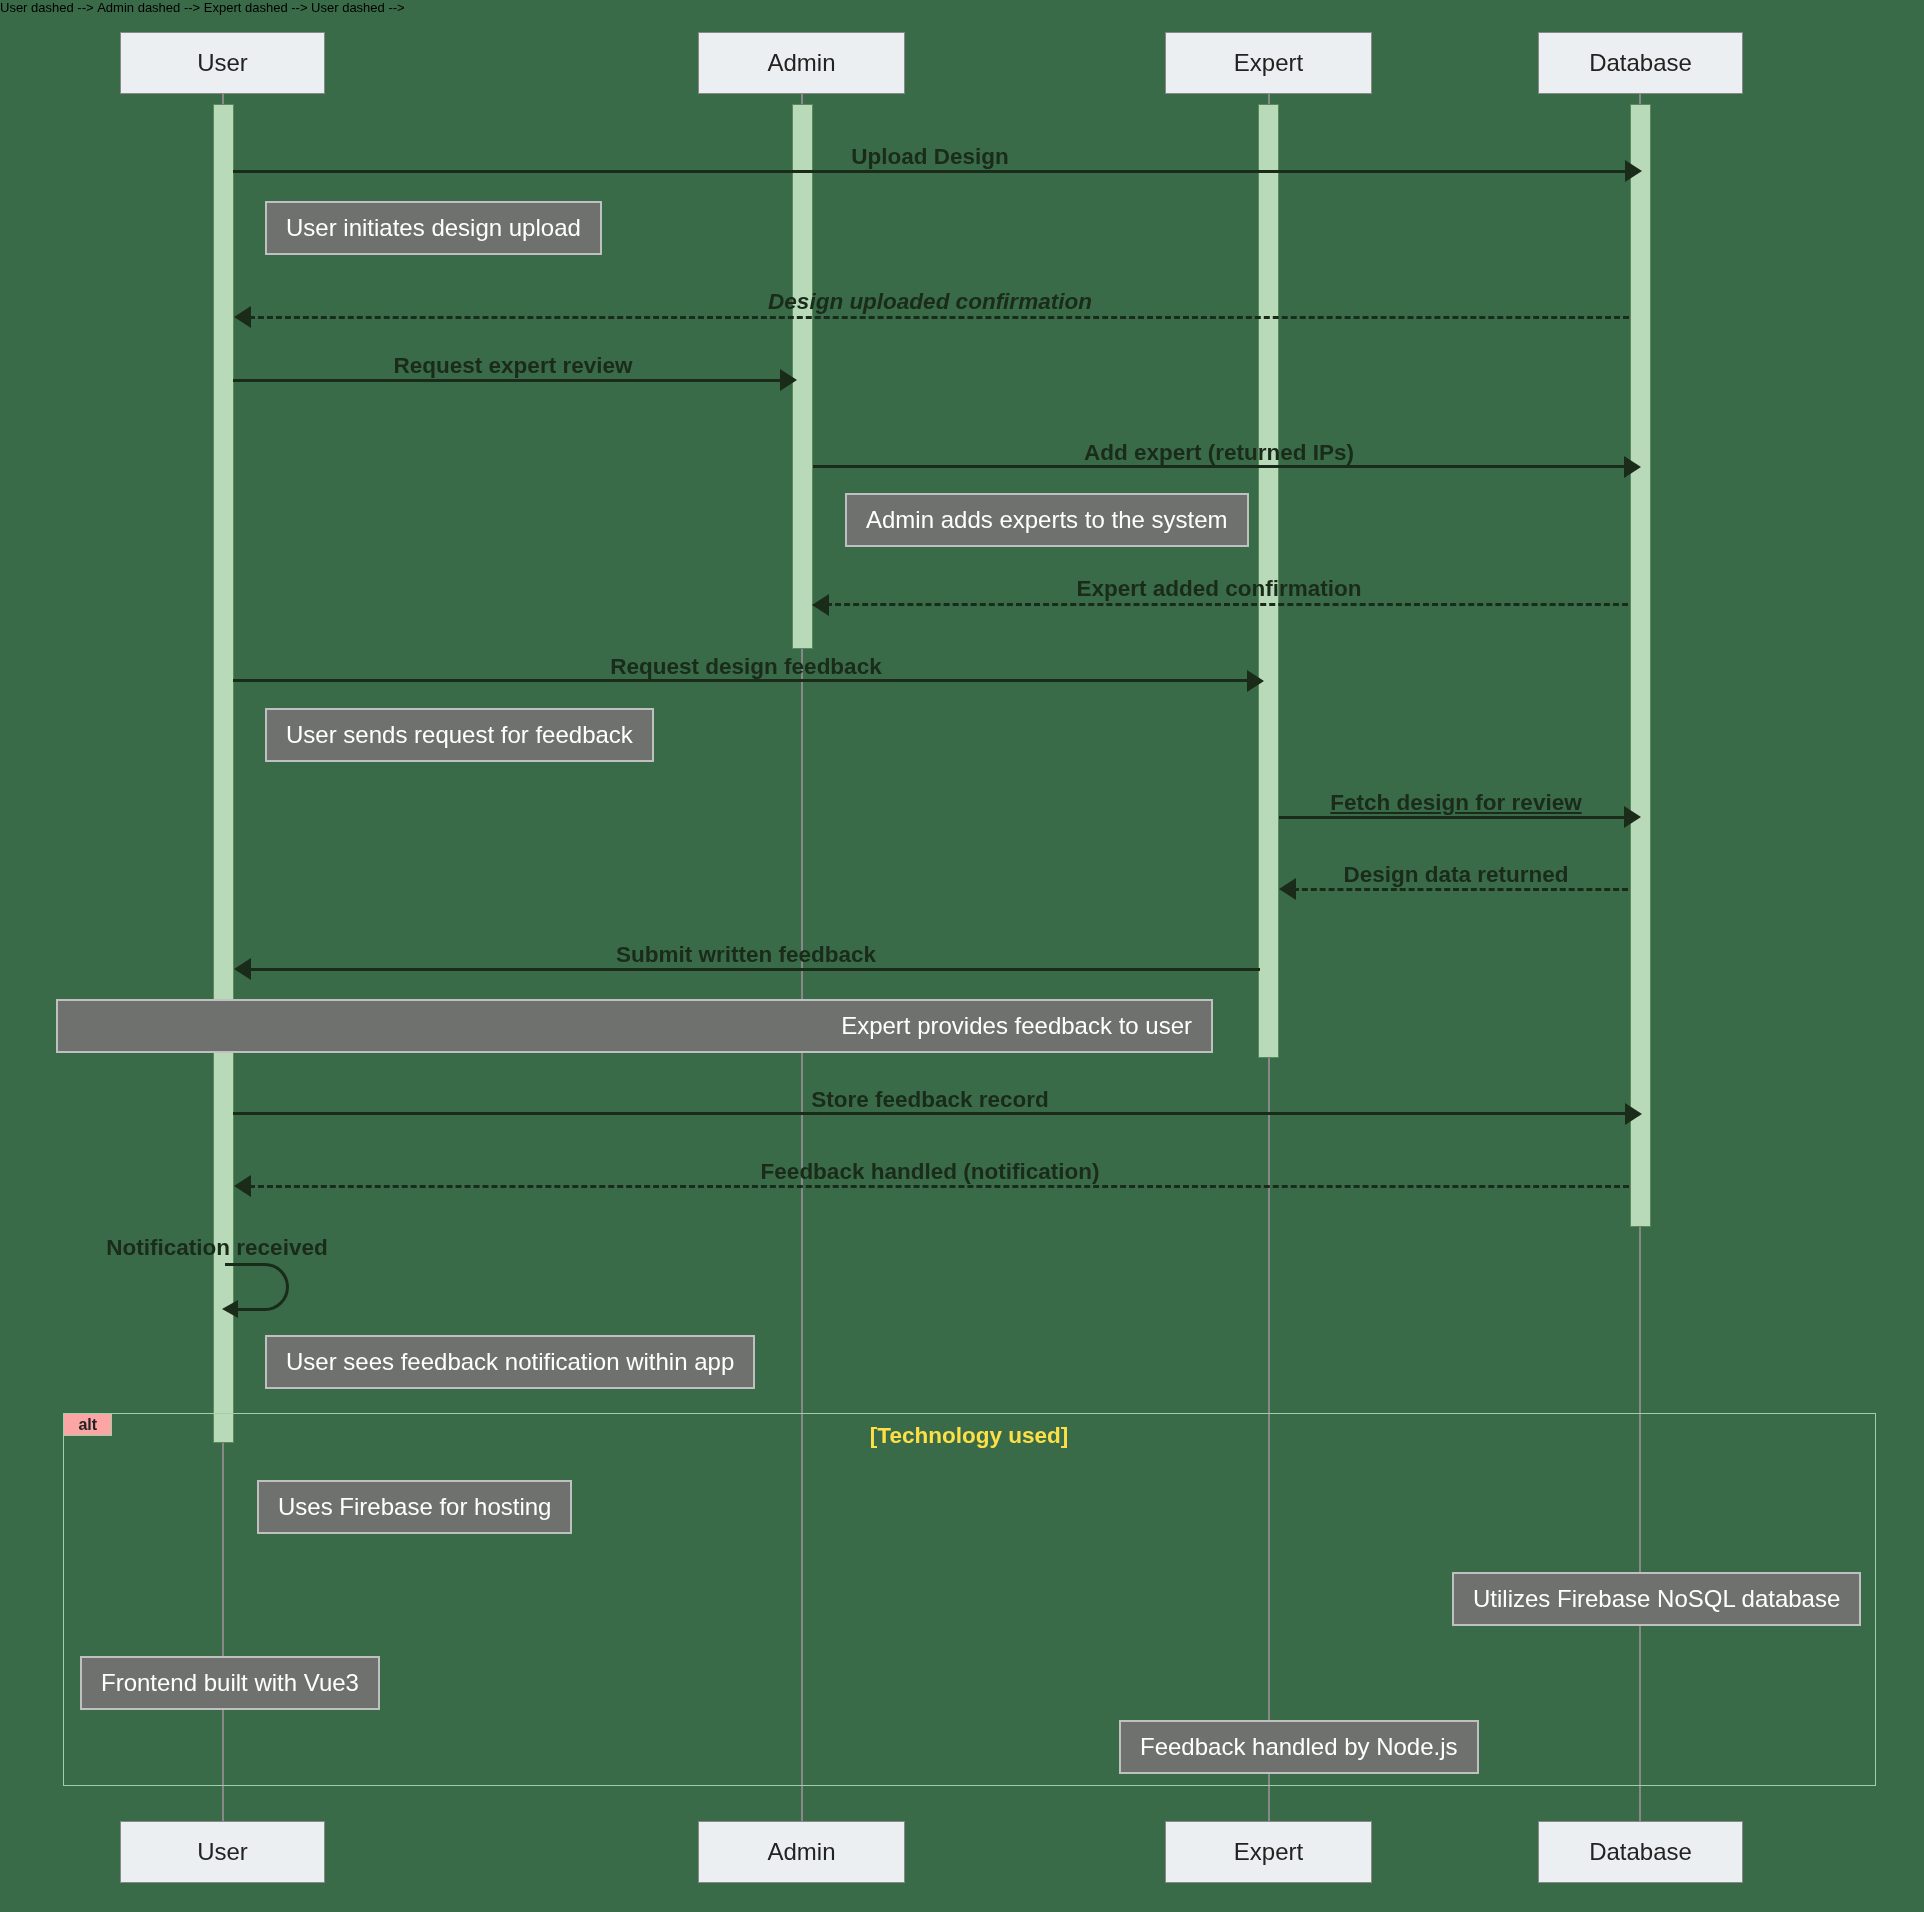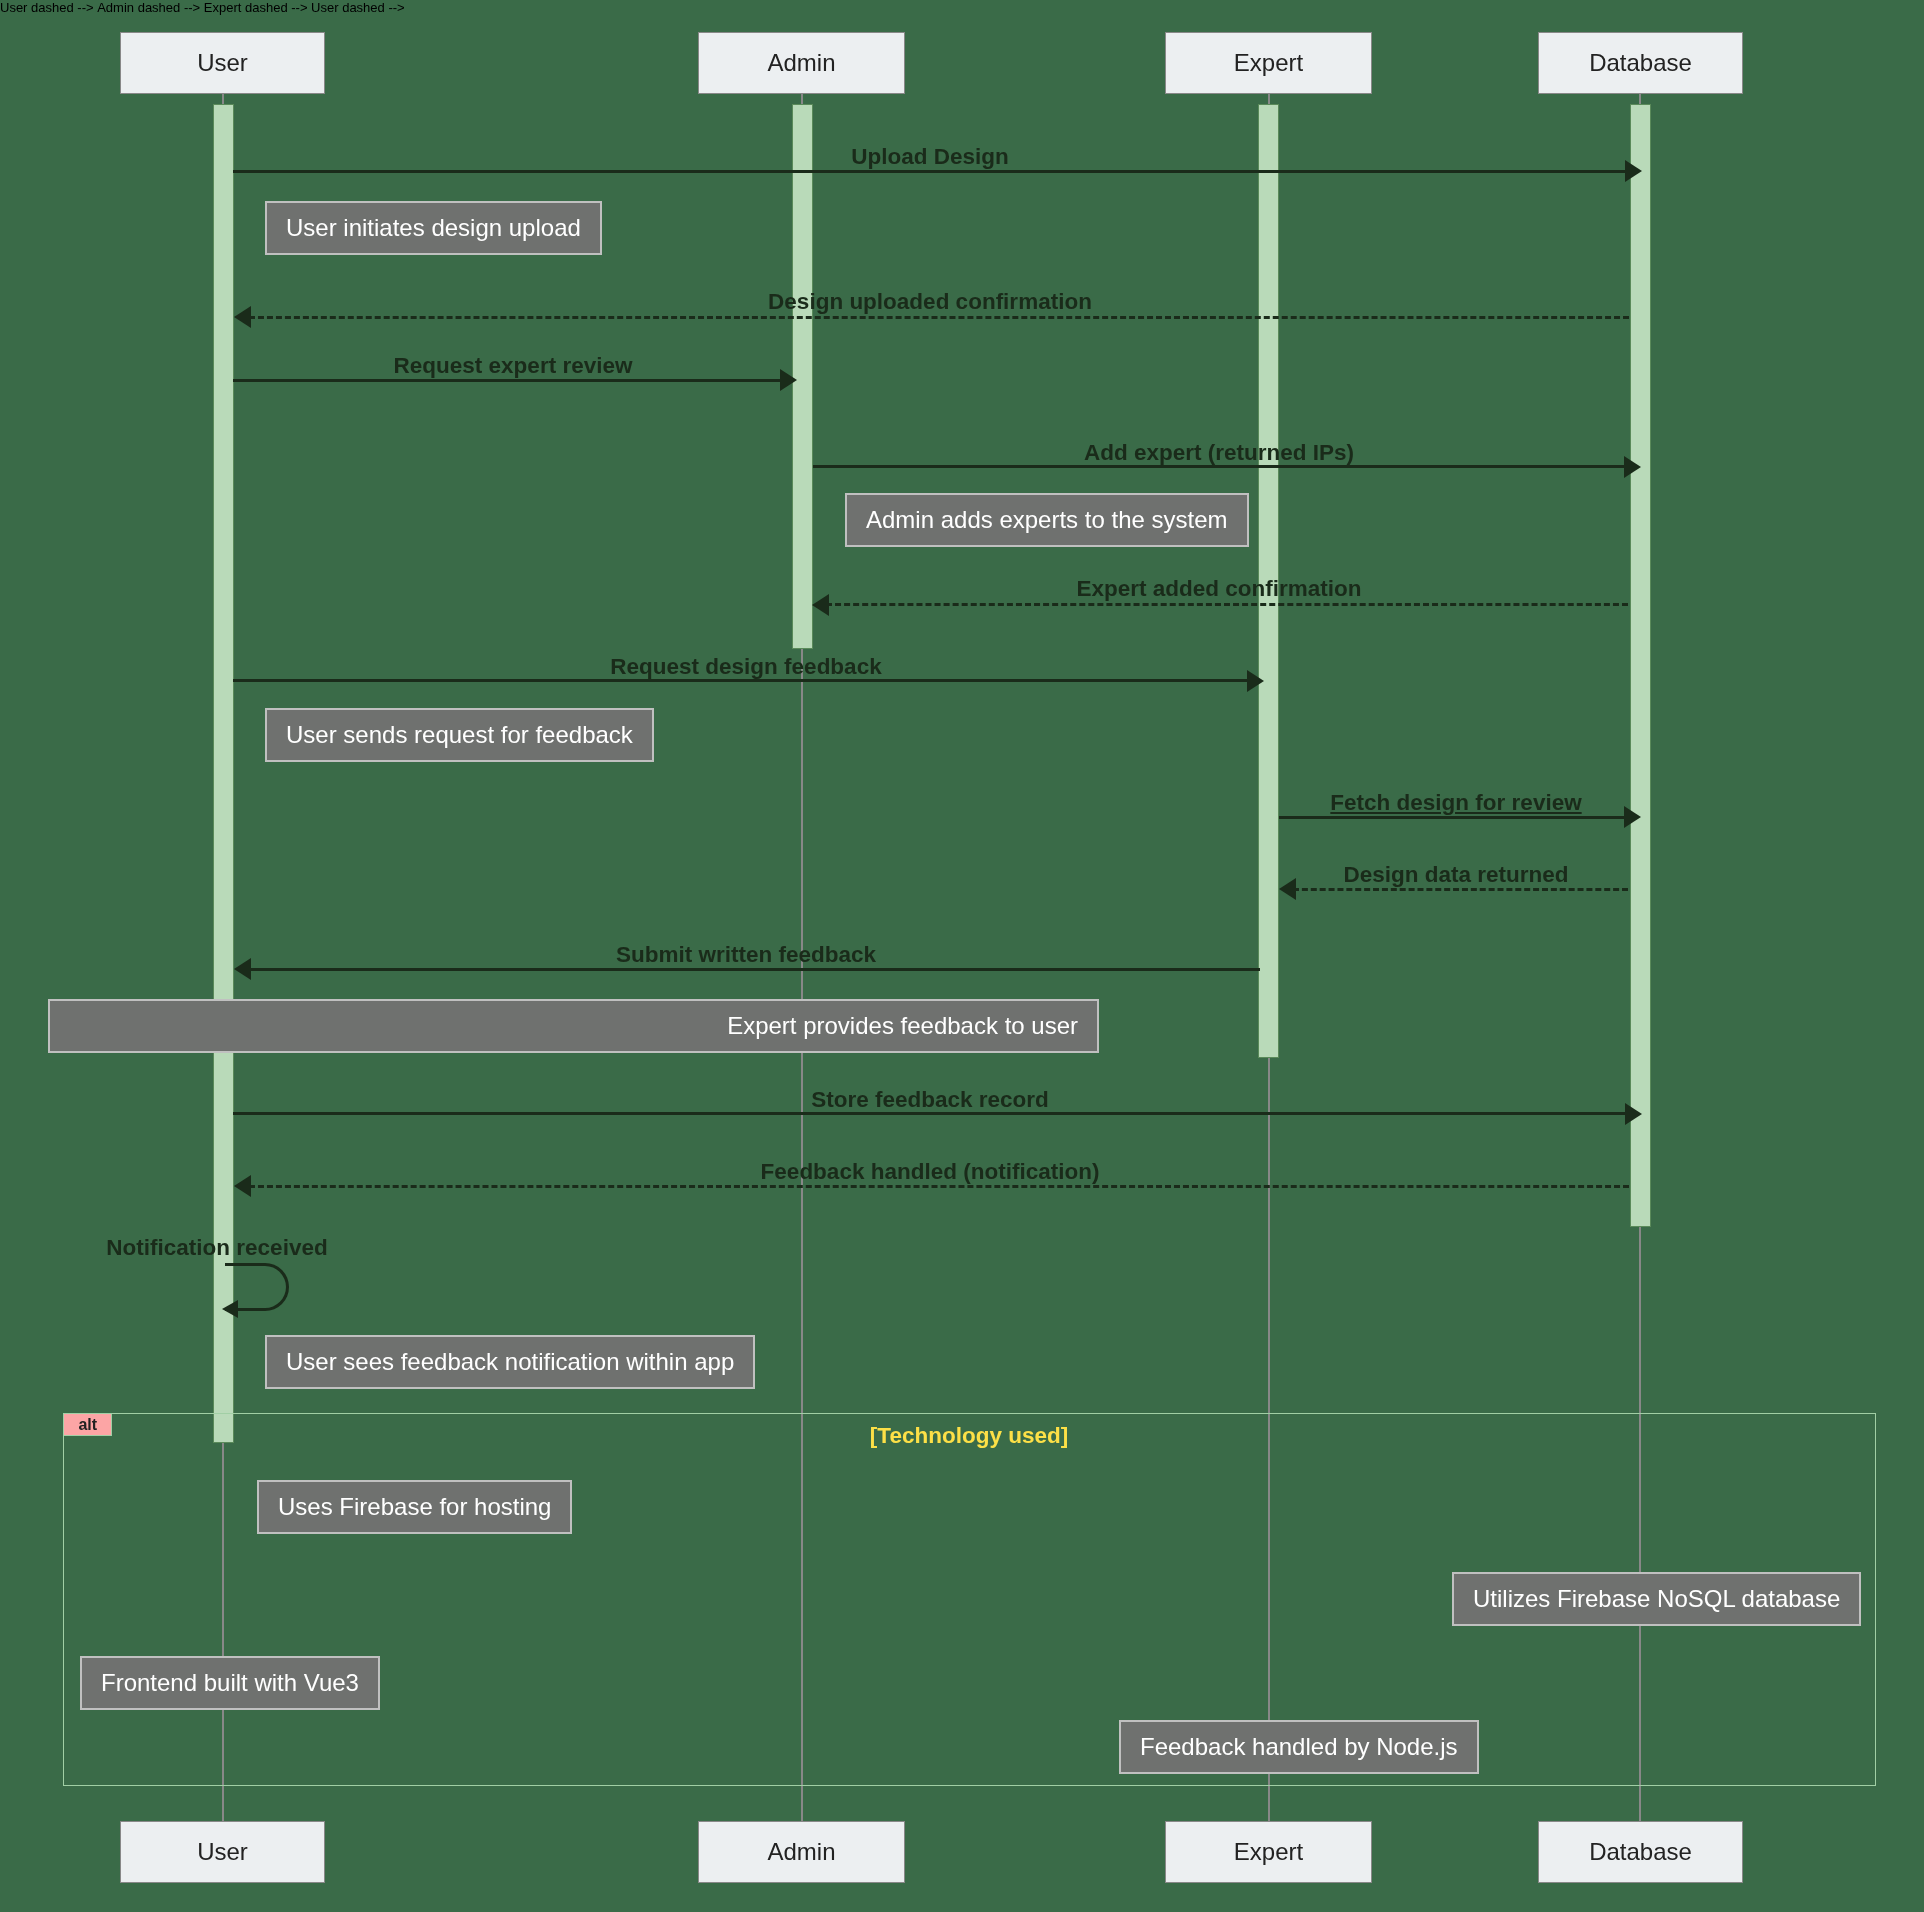--- a/index.html
+++ b/index.html
@@ -136,21 +136,21 @@
 
 
 <div class="msg-label" style="left:930px;top:144px;">Upload Design</div>
 <div class="arrow-line" style="left:233px;top:170px;width:1392px;"></div>
 <div class="arrow-head-right" style="left:1625px;top:160px;"></div>
 
 
 <div class="note-box" style="left:265px;top:201px;"><span>User initiates design upload</span></div>
 
  User dashed --&gt;
-<div class="msg-label" style="left:930px;top:289px;">Design uploaded confirmation</div>
+<div class="msg-label" style="left:930px;top:289px;font-style:italic;">Design uploaded confirmation</div>
 <div class="arrow-line dashed" style="left:249px;top:316px;width:1380px;"></div>
 <div class="arrow-head-left" style="left:234px;top:306px;"></div>
 
 
 <div class="msg-label" style="left:513px;top:353px;">Request expert review</div>
 <div class="arrow-line" style="left:233px;top:379px;width:547px;"></div>
 <div class="arrow-head-right" style="left:780px;top:369px;"></div>
 
 
 <div class="msg-label" style="left:1219px;top:440px;">Add expert (returned IPs)</div>
@@ -182,21 +182,21 @@
 <div class="msg-label" style="left:1456px;top:862px;">Design data returned</div>
 <div class="arrow-line dashed" style="left:1293px;top:888px;width:335px;"></div>
 <div class="arrow-head-left" style="left:1279px;top:878px;"></div>
 
 
 <div class="msg-label" style="left:746px;top:942px;">Submit written feedback</div>
 <div class="arrow-line" style="left:249px;top:968px;width:1011px;"></div>
 <div class="arrow-head-left" style="left:234px;top:958px;"></div>
 
 
-<div class="note-box" style="left:48px;top:999px;width:1051px;"><span>Expert provides feedback to user</span></div>
+<div class="note-box" style="left:56px;top:999px;width:1157px;"><span>Expert provides feedback to user</span></div>
 
 
 <div class="msg-label" style="left:930px;top:1087px;">Store feedback record</div>
 <div class="arrow-line" style="left:233px;top:1112px;width:1392px;"></div>
 <div class="arrow-head-right" style="left:1625px;top:1103px;"></div>
 
  User dashed --&gt;
 <div class="msg-label" style="left:930px;top:1159px;">Feedback handled (notification)</div>
 <div class="arrow-line dashed" style="left:249px;top:1185px;width:1380px;"></div>
 <div class="arrow-head-left" style="left:234px;top:1175px;"></div>

